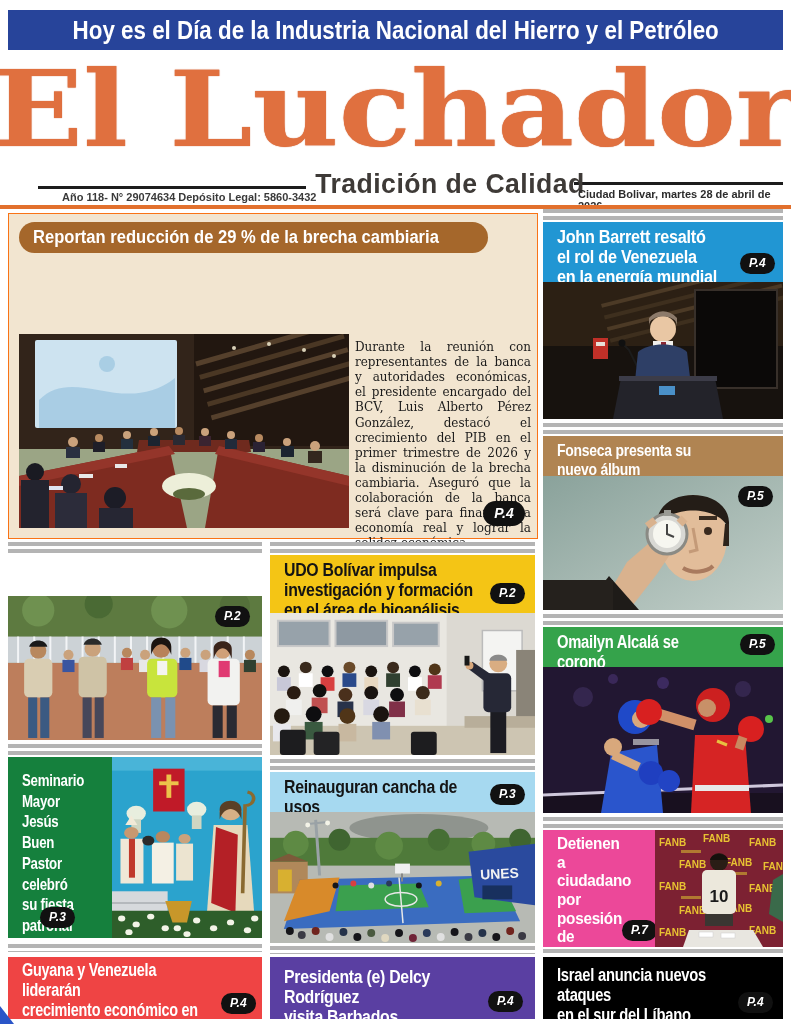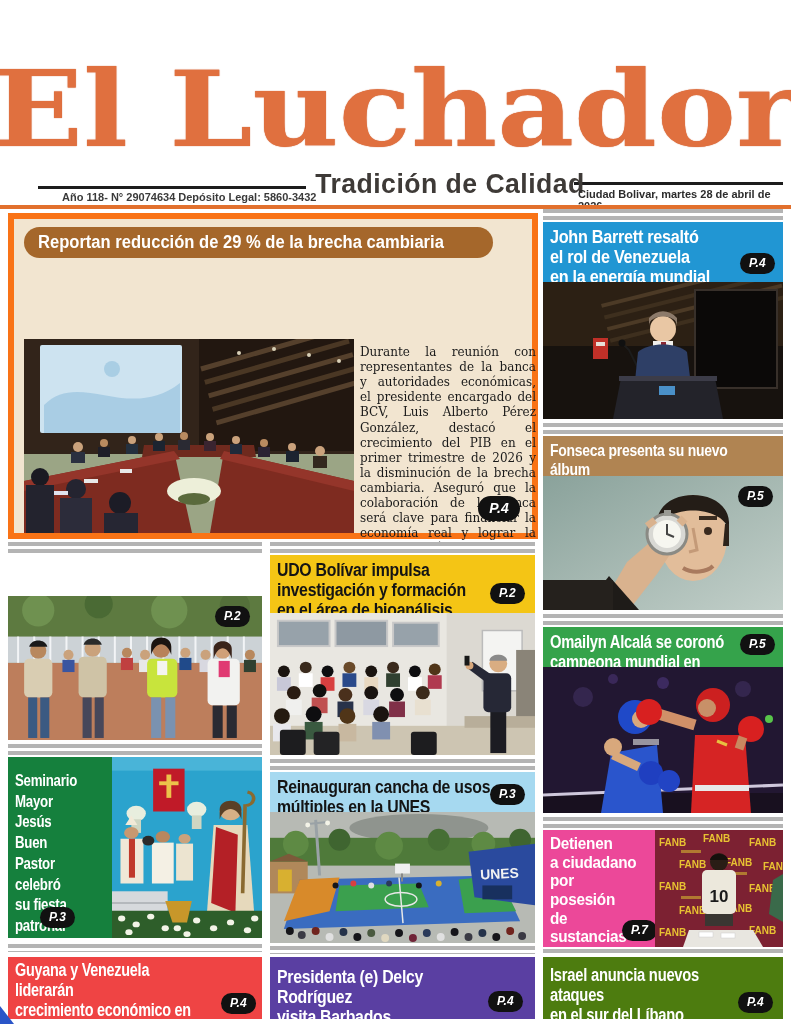--- a/index.html
+++ b/index.html
@@ -6,54 +6,57 @@
   html,body{background:#ffffff}
   .page{position:relative;width:791px;height:1024px;margin:0 auto;background:#fff;
         font-family:"Liberation Sans",sans-serif;overflow:hidden}
   .abs{position:absolute}
   svg{display:block;width:100%;height:100%}
   .cond{display:inline-block;white-space:pre-line;transform:scaleX(var(--sx,.88));transform-origin:0 50%}
   .condc{display:block;white-space:pre-line;text-align:center;transform:scaleX(var(--sx,.86));transform-origin:50% 50%}
   .pill{display:inline-block;background:#111;color:#fff;font-weight:bold;font-style:italic;
         font-size:12px;line-height:1;padding:4px 9px 5px;border-radius:12px;letter-spacing:.2px}
   .div2{background:linear-gradient(to bottom,#b4b4b4 0 4px,#fff 4px 7px,#b4b4b4 7px 11px)}
-  .shead{color:#fff;font-weight:bold;font-size:18px;line-height:1.12;padding:5px 7px;letter-spacing:-.3px}
+  .shead{color:#fff;font-weight:bold;font-size:18px;line-height:1.12;padding:5px 14px;letter-spacing:-.3px}
   .ph{overflow:hidden;background:#ddd}
 
   
   .banner{left:8px;top:10px;width:775px;height:40px;background:#27449a;color:#fff;
           font-weight:bold;font-size:26px;display:flex;align-items:center;justify-content:center}
   .mast{left:0;top:46px;width:791px;height:126px;display:flex;align-items:center;justify-content:center;
         color:#e0703f;font-family:"DejaVu Serif",serif;font-weight:bold;font-size:104px;
         transform:scaleX(1.14);transform-origin:50% 50%;text-shadow:0 0 1px #c85a2d}
   .tagline{left:305px;top:168px;width:290px;text-align:center;color:#3e3a37;font-weight:bold;
            font-size:28px;letter-spacing:.5px;transform:scaleX(.95);transform-origin:50% 0}
   .ruleL{left:38px;top:186px;width:268px;height:3px;background:#1c1c1c}
   .ruleR{left:574px;top:182px;width:209px;height:3px;background:#1c1c1c}
   .edition{left:62px;top:191px;width:260px;font-size:11px;font-weight:bold;color:#3a3a3a}
   .dateline{left:578px;top:188px;width:205px;font-size:11px;font-weight:bold;color:#2c2c2c}
   .orangerule{left:0;top:205px;width:791px;height:4px;background:#e2702d}
 
   
-  .leadbox{left:8px;top:213px;width:530px;height:326px;background:#f2e5d0;border:6px solid #f97316}
+  .leadbox{left:8px;top:213px;width:530px;height:326px;background:#f2e5d0;border:1px solid #f97316}
   .kicker{left:10px;top:8px;height:31px;background:#a5672b;border-radius:16px;color:#fff;
           font-weight:bold;font-size:18px;display:flex;align-items:center;padding:0 14px;max-width:505px}
   .leadhl{left:2px;top:44px;width:518px;color:#0e0e0e;font-weight:bold;font-size:30px;line-height:1.13;letter-spacing:-.4px}
   .leadbody{left:346px;top:126px;width:176px;height:180px;font-family:"DejaVu Serif",serif;
             font-size:12px;line-height:1.26;color:#1a1a1a;text-align:justify}
   .leadphoto{left:10px;top:120px;width:330px;height:194px}
   .leadref{right:12px;bottom:12px;font-size:14px;padding:5px 11px 6px;border-radius:14px}
 
   .tri{left:0;top:1006px;width:0;height:0;border-left:14px solid #2a55c8;border-top:18px solid transparent}
 </style>
 </head>
 <body>
 
 <div class="page">
 
+  <div class="abs banner">
+    <span class="condc" style="--sx:.86">Hoy es el Día de la Industria Nacional del Hierro y el Petróleo</span>
+  </div>
 
   <div class="abs mast">
     <span>El Luchador</span>
   </div>
 
   <div class="abs ruleL"></div>
   <div class="abs ruleR"></div>
   <div class="abs tagline">Tradición de Calidad</div>
   <div class="abs edition">Año 118- N° 29074634 Depósito Legal: 5860-3432</div>
   <div class="abs dateline">Ciudad Bolivar, martes 28 de abril de 2026</div>
@@ -284,21 +287,21 @@
         <polygon points="28,117 34,100 98,100 108,117" fill="#e8e6e0"></polygon>
         <rect x="44" y="102" width="14" height="5" fill="#fff" stroke="#ccc" stroke-width=".5"></rect>
         <rect x="66" y="103" width="14" height="5" fill="#fff" stroke="#ccc" stroke-width=".5"></rect>
         <polygon points="118,50 128,44 128,92 114,84" fill="#3a6a4a"></polygon>
       </svg>
     </div>
   </div>
 
   <div class="abs div2" style="left:543px;top:949px;width:240px;height:4px;background:#b4b4b4"></div>
 
-  <div class="abs shead" style="left:543px;top:957px;width:240px;height:62px;background:#4d7c0f;padding-top:8px">
+  <div class="abs shead" style="left:543px;top:957px;width:240px;height:62px;background:#000000;padding-top:8px">
     <span class="cond" style="--sx:.82">Israel anuncia nuevos ataques
 en el sur del Líbano</span>
     <span class="abs pill" style="right:10px;bottom:6px">P.4</span>
   </div>
 
   <div class="abs div2" style="left:8px;top:542px;width:254px;height:11px"></div>
 
   <div class="abs ph" style="left:8px;top:596px;width:254px;height:144px">
     <svg viewBox="0 0 252 142" preserveAspectRatio="none">
       <rect width="252" height="142" fill="#5d7a40"></rect>

